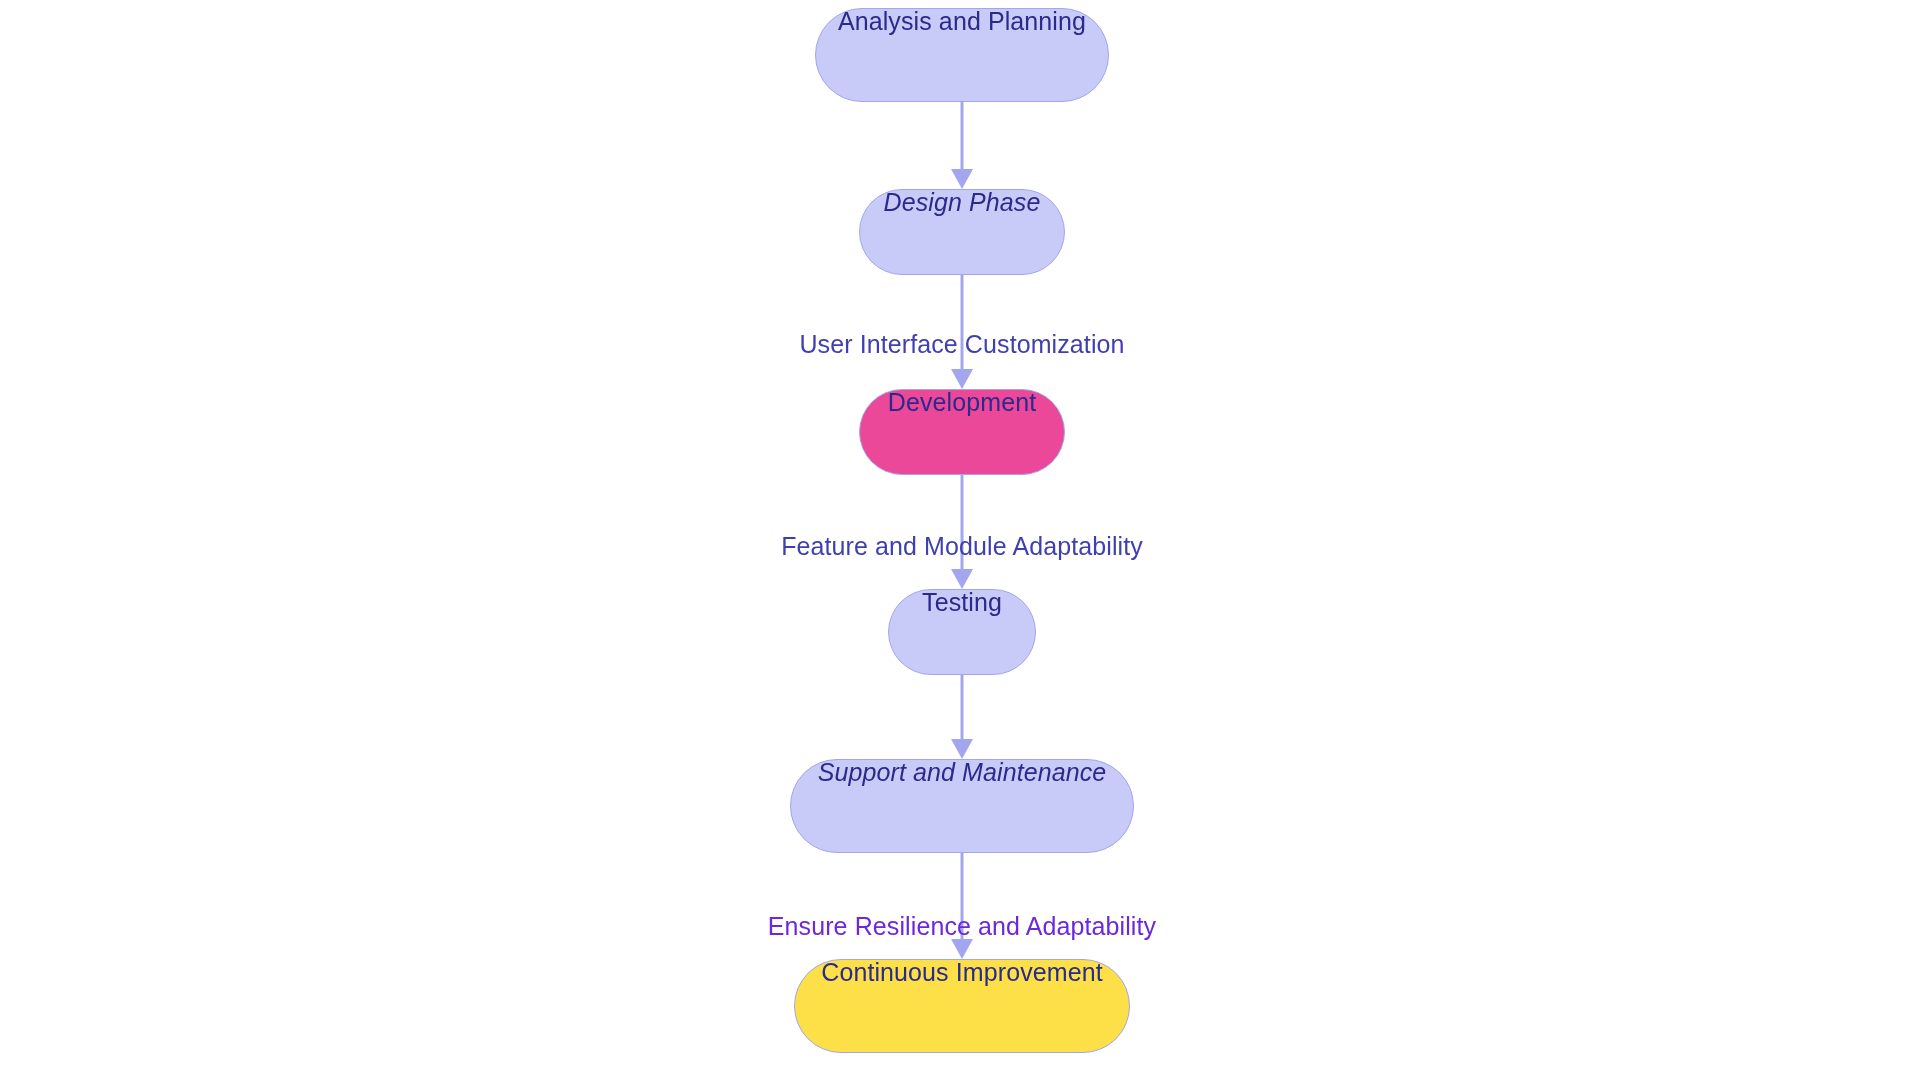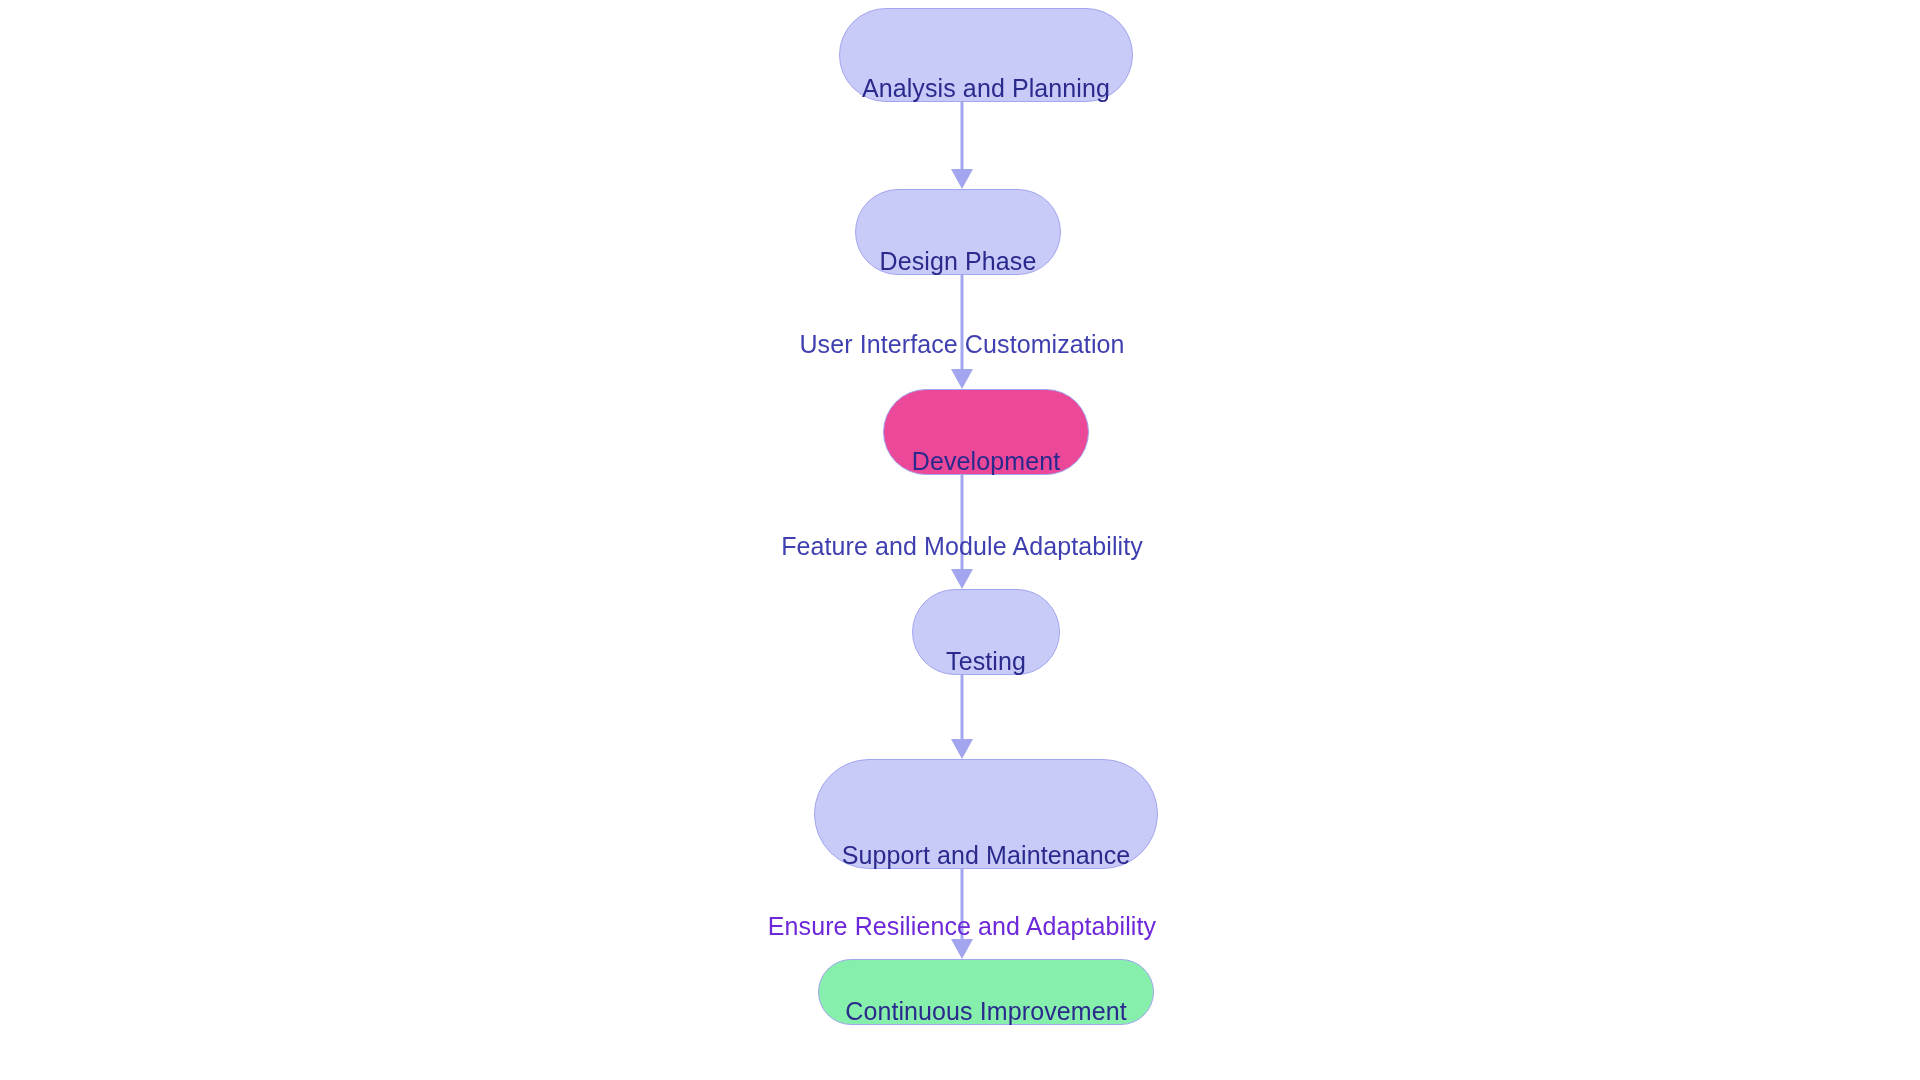--- a/index.html
+++ b/index.html
@@ -23,27 +23,26 @@
     position: absolute;
     left: 0;
     top: 0;
     width: 1920px;
     height: 1080px;
   }
   .node-shape {
     position: absolute;
     box-sizing: border-box;
     display: flex;
-    align-items: flex-end;
+    align-items: flex-start;
     justify-content: center;
     background: #c8caf8;
     border: 1.4px solid #a3a6ee;
     border-radius: 999px;
     z-index: 2;
-    margin-left: 24px;
   }
   .node-label {
     color: #2a2a8c;
     font-size: 25px;
     font-family: "Liberation Sans", sans-serif;
     font-weight: 400;
     letter-spacing: 0.1px;
     white-space: nowrap;
     line-height: 1;
   }
@@ -78,33 +77,33 @@
         <polygon points="951,739 973,739 962,759" fill="#a3a6ee" stroke="none"></polygon>
         <line x1="962" y1="853" x2="962" y2="941" stroke="#a3a6ee" stroke-width="3"></line>
         <polygon points="951,939 973,939 962,959" fill="#a3a6ee" stroke="none"></polygon>
       </g>
   </svg>
 
   <div id="nodes-layer">
       <div class="node-shape" style="left: 815px; top: 8px; width: 294px; height: 94px; background: rgb(200, 202, 248); border-color: rgb(163, 166, 238);">
         <span class="node-label" style="color: rgb(42, 42, 140);">Analysis and Planning</span>
       </div>
-      <div class="node-shape" style="left: 831px; top: 189px; width: 206px; height: 86px; background: rgb(200, 202, 248); border-color: rgb(163, 166, 238);">
+      <div class="node-shape" style="left: 859px; top: 189px; width: 206px; height: 86px; background: rgb(200, 202, 248); border-color: rgb(163, 166, 238); font-style: italic;">
         <span class="node-label" style="color: rgb(42, 42, 140);">Design Phase</span>
       </div>
       <div class="node-shape" style="left: 859px; top: 389px; width: 206px; height: 86px; background: #ec4899; border-color: rgb(163, 166, 238);">
         <span class="node-label" style="color: rgb(42, 42, 140);">Development</span>
       </div>
       <div class="node-shape" style="left: 888px; top: 589px; width: 148px; height: 86px; background: rgb(200, 202, 248); border-color: rgb(163, 166, 238);">
         <span class="node-label" style="color: rgb(42, 42, 140);">Testing</span>
       </div>
-      <div class="node-shape" style="left: 790px; top: 759px; width: 344px; height: 110px; background: rgb(200, 202, 248); border-color: rgb(163, 166, 238);">
+      <div class="node-shape" style="left: 790px; top: 759px; width: 344px; height: 94px; background: rgb(200, 202, 248); border-color: rgb(163, 166, 238); font-style: italic;">
         <span class="node-label" style="color: rgb(42, 42, 140);">Support and Maintenance</span>
       </div>
-      <div class="node-shape" style="left: 794px; top: 959px; width: 336px; height: 66px; background: #86efac; border-color: rgb(163, 166, 238);">
+      <div class="node-shape" style="left: 794px; top: 959px; width: 336px; height: 94px; background: #fde047; border-color: rgb(163, 166, 238);">
         <span class="node-label" style="color: rgb(42, 42, 140);">Continuous Improvement</span>
       </div>
     </div>
   <div id="edge-labels-layer">
       <div class="edge-label" style="left: 962px; top: 338px; color: rgb(63, 63, 176);">User Interface Customization</div>
       <div class="edge-label" style="left: 962px; top: 540px; color: rgb(63, 63, 176);">Feature and Module Adaptability</div>
       <div class="edge-label" style="left: 962px; top: 920px; color: #6d28d9;">Ensure Resilience and Adaptability</div>
     </div>
 
 </div>

